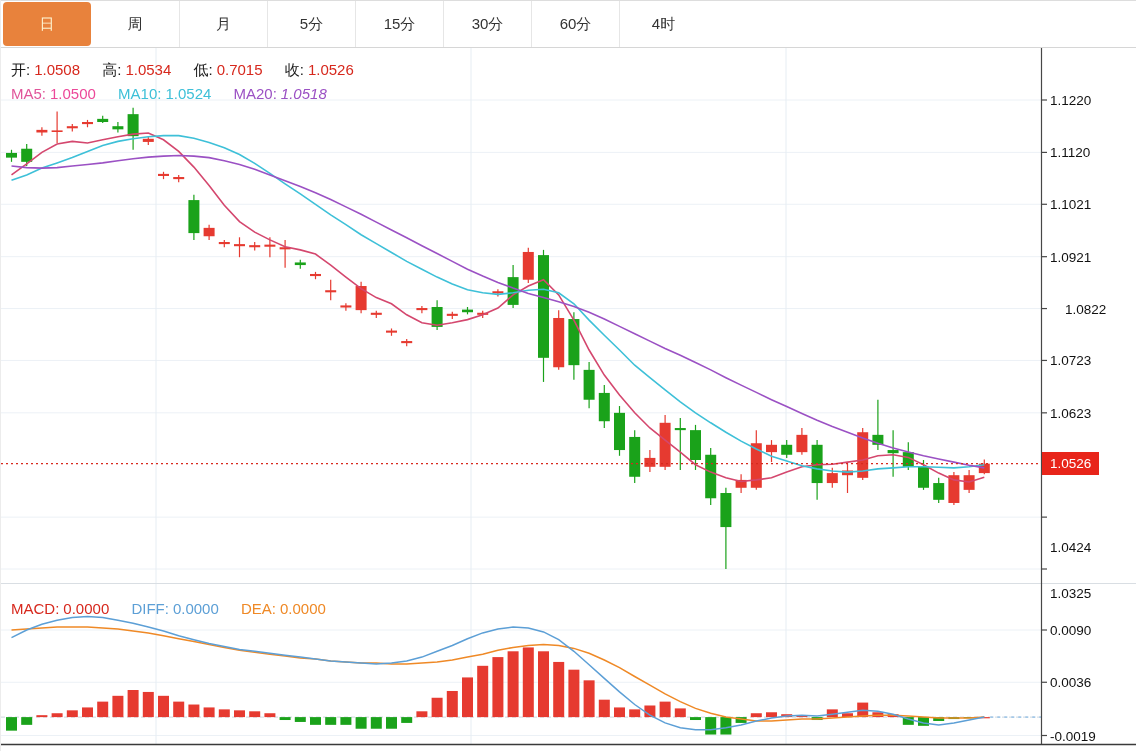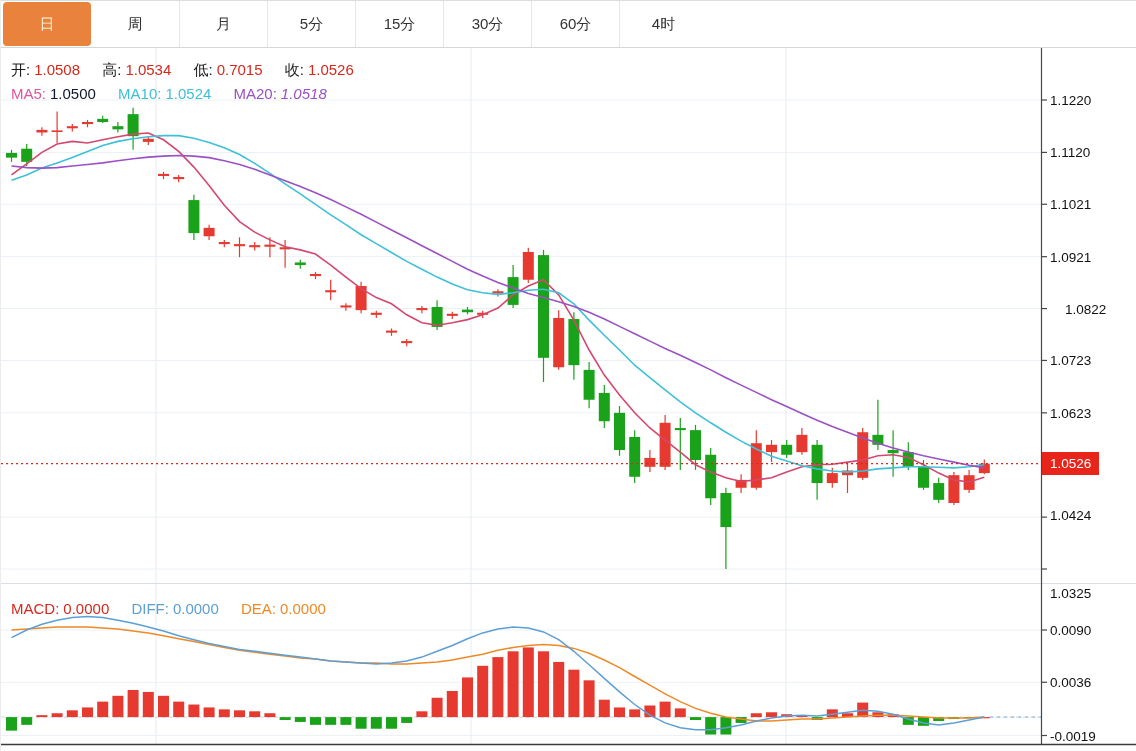--- a/index.html
+++ b/index.html
@@ -414,40 +414,40 @@
     </svg>
 
   <div class="inforow" style="top:61px;">
     <span class="lbl">开:</span><span class="val" style="color: rgb(215, 40, 29);">1.0508</span>
     <span class="lbl">高:</span><span class="val" style="color: rgb(215, 40, 29);">1.0534</span>
     <span class="lbl">低:</span><span class="val" style="color: rgb(215, 40, 29);">0.7015</span>
     <span class="lbl">收:</span><span class="val" style="color: rgb(215, 40, 29);">1.0526</span>
   </div>
 
   <div class="inforow" style="top:85px;">
-    <span id="ma5l" style="color: rgb(224, 85, 154);">MA5:</span><span id="ma5v" class="val" style="color: #0f172a;">1.0500</span>
+    <span id="ma5l" style="color: rgb(224, 85, 154);">MA5:</span><span id="ma5v" class="val" style="color: #ec4899;">1.0500</span>
     <span id="ma10l" style="color: rgb(62, 192, 216);">MA10:</span><span id="ma10v" class="val" style="color: rgb(62, 192, 216);">1.0524</span>
     <span id="ma20l" style="color: rgb(155, 81, 196);">MA20:</span><span id="ma20v" class="val" style="color: rgb(155, 81, 196); font-style: italic;">1.0518</span>
   </div>
 
   <div class="inforow" style="top:589px;margin-top:11px;">
     <span id="macdl" style="color: rgb(215, 40, 29);">MACD:</span><span id="macdv" class="val" style="color: rgb(215, 40, 29);">0.0000</span>
     <span id="diffl" style="color: rgb(92, 159, 214);">DIFF:</span><span id="diffv" class="val" style="color: rgb(92, 159, 214);">0.0000</span>
     <span id="deal" style="color: rgb(239, 137, 38);">DEA:</span><span id="deav" class="val" style="color: rgb(239, 137, 38);">0.0000</span>
   </div>
 
   <div id="axis-labels">
       <div class="axis-label" style="top: 100px;">1.1220</div>
       <div class="axis-label" style="top: 152.402px;">1.1120</div>
       <div class="axis-label" style="top: 204.28px;">1.1021</div>
       <div class="axis-label" style="top: 256.683px;">1.0921</div>
       <div class="axis-label" style="top: 308.561px; margin-left: 15px;">1.0822</div>
       <div class="axis-label" style="top: 360.439px;">1.0723</div>
       <div class="axis-label" style="top: 412.841px;">1.0623</div>
-      <div class="axis-label" style="top: 515px;">1.0424</div>
+      <div class="axis-label" style="top: 547px;">1.0424</div>
       <div class="axis-label" style="top: 569px; margin-top: 24px;">1.0325</div>
       <div class="axis-label" style="top: 630px;">0.0090</div>
       <div class="axis-label" style="top: 682.266px;">0.0036</div>
       <div class="axis-label" style="top: 735.5px;">-0.0019</div>
     </div>
 
   <div class="price-badge" id="badge" style="top: 452.172px; background: rgb(232, 37, 26);">1.0526</div>
 
 </div>
 

